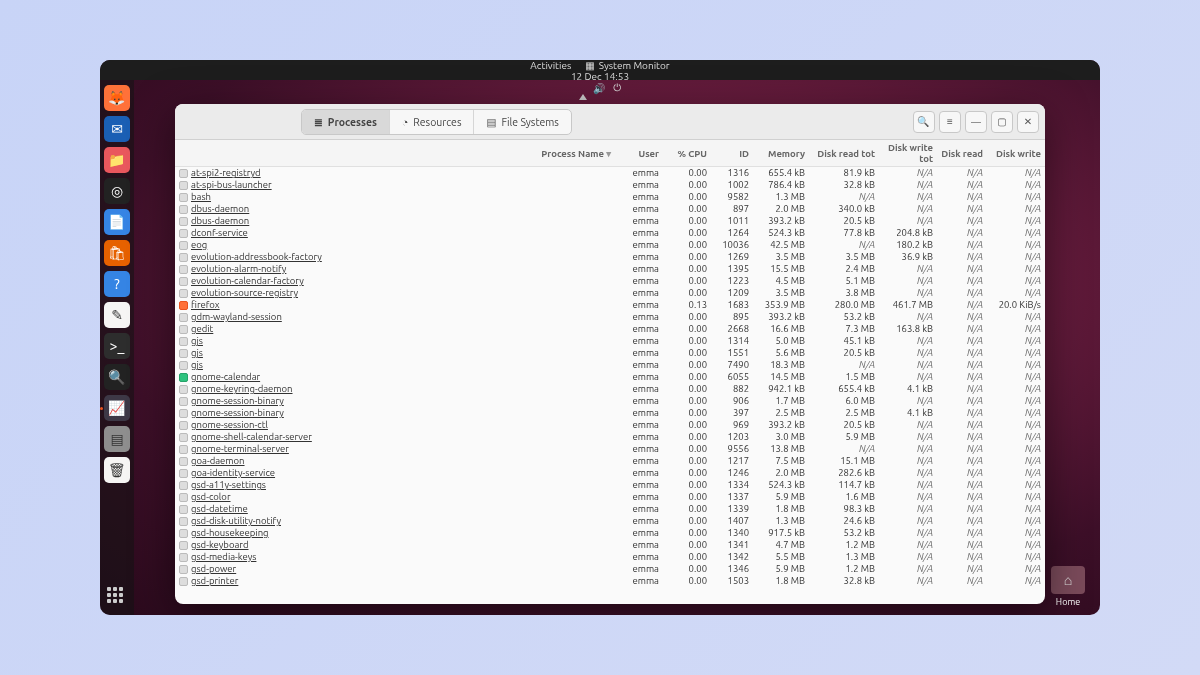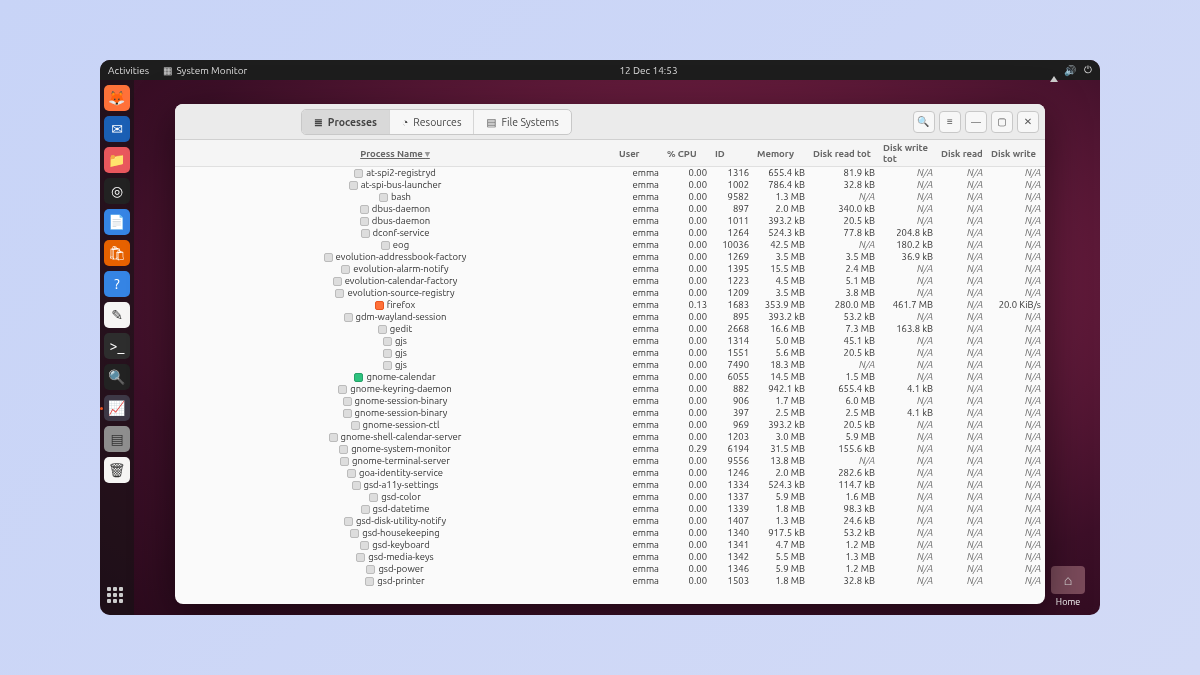--- a/index.html
+++ b/index.html
@@ -1,18 +1,18 @@
 <!DOCTYPE html>
 <html><head>
 <meta charset="utf-8">
 <style>
 * { margin: 0; padding: 0; box-sizing: border-box; font-family: Ubuntu, "Segoe UI", sans-serif; }
 body { width: 1200px; height: 675px; background: linear-gradient(135deg, #c8d4f7 0%, #d2daf6 100%); display: flex; align-items: center; justify-content: center; }
 .screen { width: 1000px; height: 555px; background: radial-gradient(ellipse at 60% 40%, #a83263 0%, #6b1d3f 35%, #3d0f28 70%, #2a0a1c 100%); border-radius: 10px; overflow: hidden; position: relative; display: flex; flex-direction: column; }
-.topbar { height: 20px; background: #1d1d1d; color: #ddd; display: flex; align-items: center; font-size: 10px; padding: 0 8px; }
+.topbar { height: 20px; background: #1d1d1d; color: #ddd; display: flex; align-items: center; font-size: 10px; padding: 0 8px; flex-direction: column; }
 .topbar-left { display: flex; gap: 14px; align-items: center; }
 .topbar-left .app { display: flex; gap: 4px; align-items: center; }
 .topbar-center { flex: 1; text-align: center; }
 .topbar-right { display: flex; gap: 7px; align-items: center; }
 .tri { width: 0; height: 0; border-left: 4px solid transparent; border-right: 4px solid transparent; border-bottom: 6px solid #ccc; }
 .main-area { flex: 1; display: flex; position: relative; }
 .dock { width: 34px; background: rgba(20,20,20,0.55); display: flex; flex-direction: column; align-items: center; padding: 5px 0; gap: 5px; }
 .dock-spacer { flex: 1; }
 .dock-item { width: 26px; height: 26px; border-radius: 5px; display: flex; align-items: center; justify-content: center; font-size: 14px; position: relative; }
 .dock-item.active::before { content: ''; position: absolute; left: -4px; width: 3px; height: 3px; border-radius: 50%; background: #e95420; }
@@ -24,24 +24,24 @@
 .win-header { height: 36px; background: #ebebeb; border-bottom: 1px solid #d0d0d0; display: flex; align-items: center; padding: 0 6px; }
 .view-switch { display: flex; margin: 0 auto; border: 1px solid #c8c8c8; border-radius: 5px; overflow: hidden; height: 26px; background: #f7f7f7; }
 .tab { display: flex; align-items: center; gap: 5px; padding: 0 12px; font-size: 10.5px; color: #444; border-right: 1px solid #d6d6d6; cursor: pointer; }
 .tab:last-child { border-right: none; }
 .tab.active { background: #d9d9d9; font-weight: 600; }
 .win-header .left-spacer { width: 120px; }
 .win-btns { display: flex; gap: 4px; align-items: center; }
 .wb { width: 22px; height: 22px; border: 1px solid #c8c8c8; background: #f7f7f7; border-radius: 4px; display: flex; align-items: center; justify-content: center; font-size: 10px; color: #555; cursor: pointer; }
 .table-wrap { flex: 1; overflow: hidden; font-size: 9.5px; color: #333; }
 table { width: 100%; border-collapse: collapse; table-layout: fixed; }
-th { text-align: left; font-weight: 600; color: #666; padding: 2px 4px; border-bottom: 1px solid #e0e0e0; background: #f5f5f5; position: sticky; top: 0; font-size: 9.5px; }
-th:first-child { text-align: center; width: 440px; text-decoration: underline; }
+th { text-align: right; font-weight: 600; color: #666; padding: 2px 4px; border-bottom: 1px solid #e0e0e0; background: #f5f5f5; position: sticky; top: 0; font-size: 9.5px; }
+th:first-child { text-align: right; width: 440px; }
 td { padding: 0 4px; height: 12px; text-align: right; white-space: nowrap; overflow: hidden; }
-td:first-child { text-align: center; }
+td:first-child { text-align: left; text-decoration: underline; }
 td .picon { display: inline-block; width: 9px; height: 9px; background: #ddd; border: 1px solid #bbb; border-radius: 2px; margin-right: 3px; vertical-align: middle; }
 td .picon.ff { background: #ff7139; border-color: #e95420; }
 td .picon.gn { background: #2ec27e; border-color: #26a269; }
 .na { font-style: italic; color: #666; }
 .col-user{width:48px}.col-cpu{width:48px}.col-id{width:42px}.col-mem{width:56px}.col-drt{width:70px}.col-dwt{width:58px}.col-dr{width:50px}.col-dw{width:58px}
 </style>
 </head>
 <body>
 
 <div class="screen">
@@ -384,37 +384,37 @@
                 <td>emma</td>
                 <td>0.00</td>
                 <td>1203</td>
                 <td>3.0 MB</td>
                 <td>5.9 MB</td>
                 <td><span class="na">N/A</span></td>
                 <td><span class="na">N/A</span></td>
                 <td><span class="na">N/A</span></td>
               </tr>
               <tr>
-                <td><span class="picon "></span>gnome-system-monitor</td>
-                <td>emma</td>
-                <td>0.29</td>
-                <td>6194</td>
-                <td>31.5 MB</td>
-                <td>155.6 kB</td>
-                <td><span class="na">N/A</span></td>
-                <td><span class="na">N/A</span></td>
-                <td><span class="na">N/A</span></td>
-              </tr>
-              <tr>
                 <td><span class="picon "></span>gnome-terminal-server</td>
                 <td>emma</td>
                 <td>0.00</td>
                 <td>9556</td>
                 <td>13.8 MB</td>
                 <td><span class="na">N/A</span></td>
+                <td><span class="na">N/A</span></td>
+                <td><span class="na">N/A</span></td>
+                <td><span class="na">N/A</span></td>
+              </tr>
+              <tr>
+                <td><span class="picon "></span>goa-daemon</td>
+                <td>emma</td>
+                <td>0.00</td>
+                <td>1217</td>
+                <td>7.5 MB</td>
+                <td>15.1 MB</td>
                 <td><span class="na">N/A</span></td>
                 <td><span class="na">N/A</span></td>
                 <td><span class="na">N/A</span></td>
               </tr>
               <tr>
                 <td><span class="picon "></span>goa-identity-service</td>
                 <td>emma</td>
                 <td>0.00</td>
                 <td>1246</td>
                 <td>2.0 MB</td>

